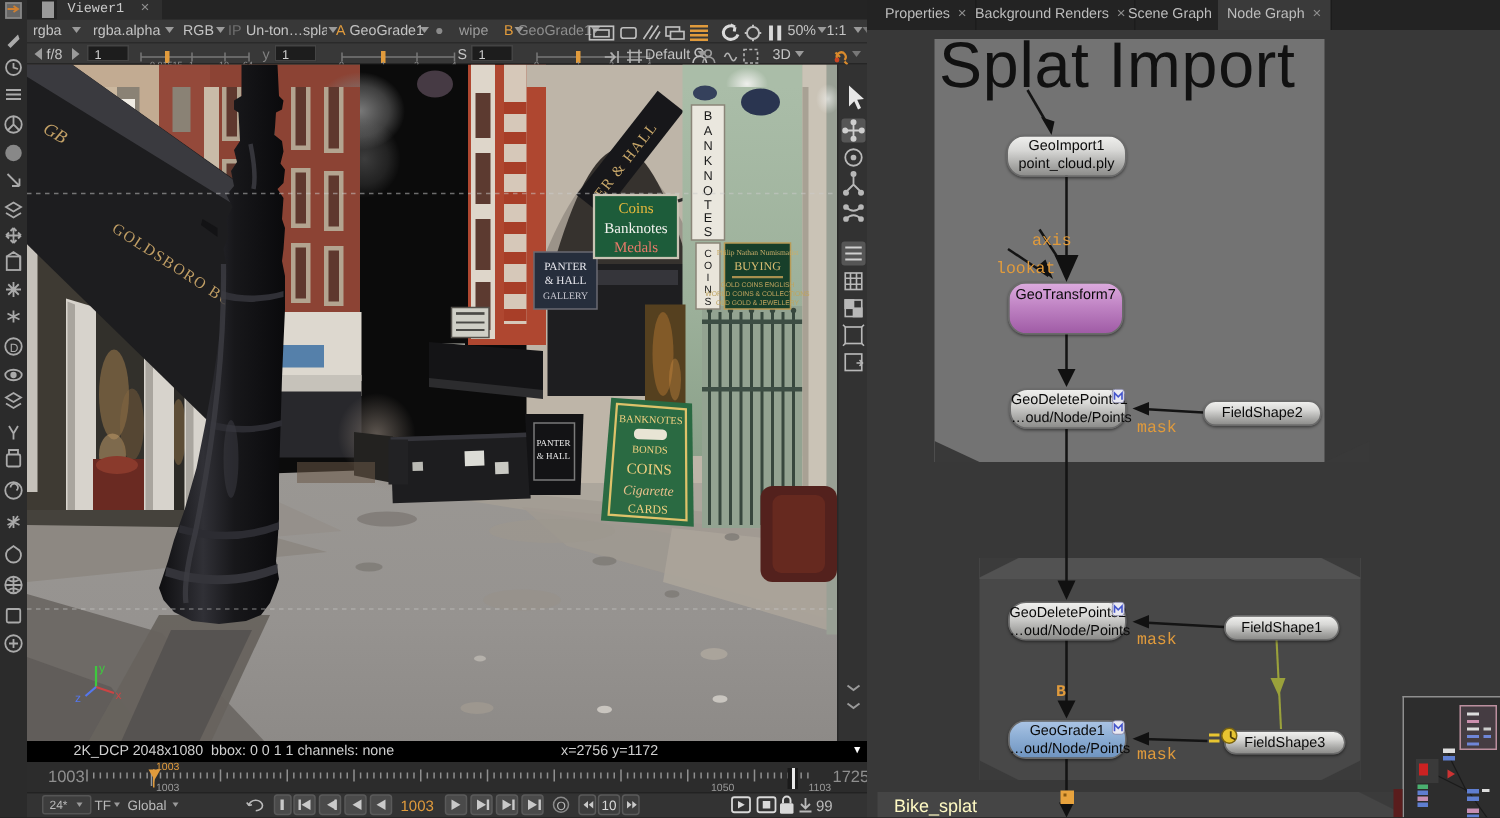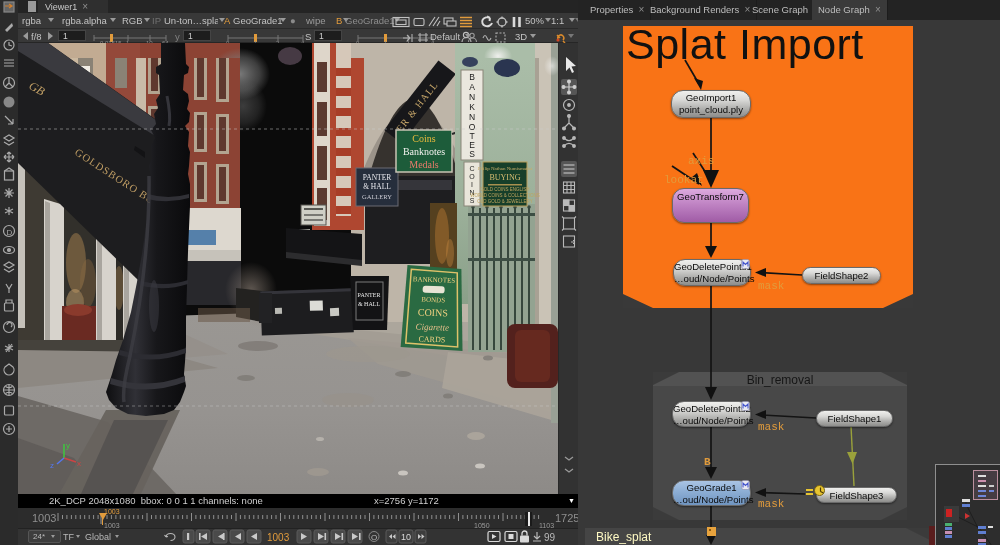--- a/index.html
+++ b/index.html
@@ -3,21 +3,21 @@
 <meta charset="utf-8">
 <style>
   * { margin:0; padding:0; box-sizing:border-box; }
   html,body { width:1000px; height:545px; overflow:hidden; background:#232323;
     font-family:"Liberation Sans", sans-serif; }
   .abs { position:absolute; }
   #stage { position:relative; width:1000px; height:545px; }
   
   #leftbar { left:0; top:0; width:18px; height:545px; background:#2b2b2b; z-index:30; }
   
-  #vtabbar { left:18px; top:0; width:560px; height:13px; background:#242424; }
+  #vtabbar { left:18px; top:0; width:560px; height:13px; background:#242424;font-family:Liberation Mono, monospace; }
   #vtab { position:absolute; left:20px; top:0; width:70px; height:13px; background:#2f2f2f;
       color:#c9c9c9; font-size:9px; line-height:13px; text-align:left; padding-left:7px; }
   .tabx { color:#8f8f8f; font-size:10px; }
   #row1 { left:18px; top:13px; width:560px; height:16px; background:#383838;
       border-bottom:1px solid #2a2a2a; color:#c3c3c3; font-size:9.5px; }
   #row2 { left:18px; top:29px; width:560px; height:14px; background:#383838;
       border-bottom:1px solid #262626; color:#c3c3c3; font-size:9.5px; }
   .t { position:absolute; top:1px; height:13px; line-height:13px; white-space:nowrap; }
   .dn { position:absolute; top:5px; width:0; height:0; border-left:3.5px solid transparent;
         border-right:3.5px solid transparent; border-top:4.5px solid #9a9a9a; }
@@ -818,31 +818,30 @@
 
   <div id="ntabbar" class="abs">
     <div class="ntab" style="left:6px">Properties&nbsp; <span class="tabx">×</span></div>
     <div class="ntab" style="left:66px">Background Renders&nbsp; <span class="tabx">×</span></div>
     <div class="ntab" style="left:168px">Scene Graph&nbsp; <span class="tabx">×</span></div>
     <div class="ntab" style="left:234px;background:#3a3a3a">Node Graph&nbsp; <span class="tabx">×</span></div>
   </div>
 
   <div id="ngraph" class="abs">
 
-    <div class="bd" style="left:45px;top:6px;width:290px;height:282px;background:#f97316">
+    <div class="bd" style="left:45px;top:6px;width:260px;height:282px;background:#737373">
       <div style="position:absolute;left:3px;top:-6px;font-size:43px;color:#111111;letter-spacing:0.5px">Splat Import</div>
       <svg width="290" height="282" style="position:absolute;left:0;top:0">
         <polygon points="0,282 30,282 0,268" fill="#393939"></polygon>
         <polygon points="290,282 260,282 290,268" fill="#393939"></polygon>
       </svg>
     </div>
 
     <div class="bd" style="left:75px;top:352px;width:254px;height:148px;background:#484848">
       <div style="position:absolute;left:0;top:0;width:254px;height:14px;background:#525252"></div>
-      <div style="position:absolute;left:0;top:1px;width:254px;text-align:center;font-size:12px;color:#161616">Bin_removal</div>
       <svg width="254" height="148" style="position:absolute;left:0;top:0">
         <polygon points="0,0 26,0 0,13" fill="#3b3b3b"></polygon>
         <polygon points="254,0 228,0 254,13" fill="#3b3b3b"></polygon>
         <polygon points="0,148 26,148 0,135" fill="#3b3b3b"></polygon>
         <polygon points="254,148 228,148 254,135" fill="#3b3b3b"></polygon>
       </svg>
     </div>
 
     <div class="bd" style="left:7px;top:508px;width:347px;height:17px;background:#454545">
       <div style="position:absolute;left:11px;top:2px;font-size:12px;color:#fef9c3">Bike_splat</div>

